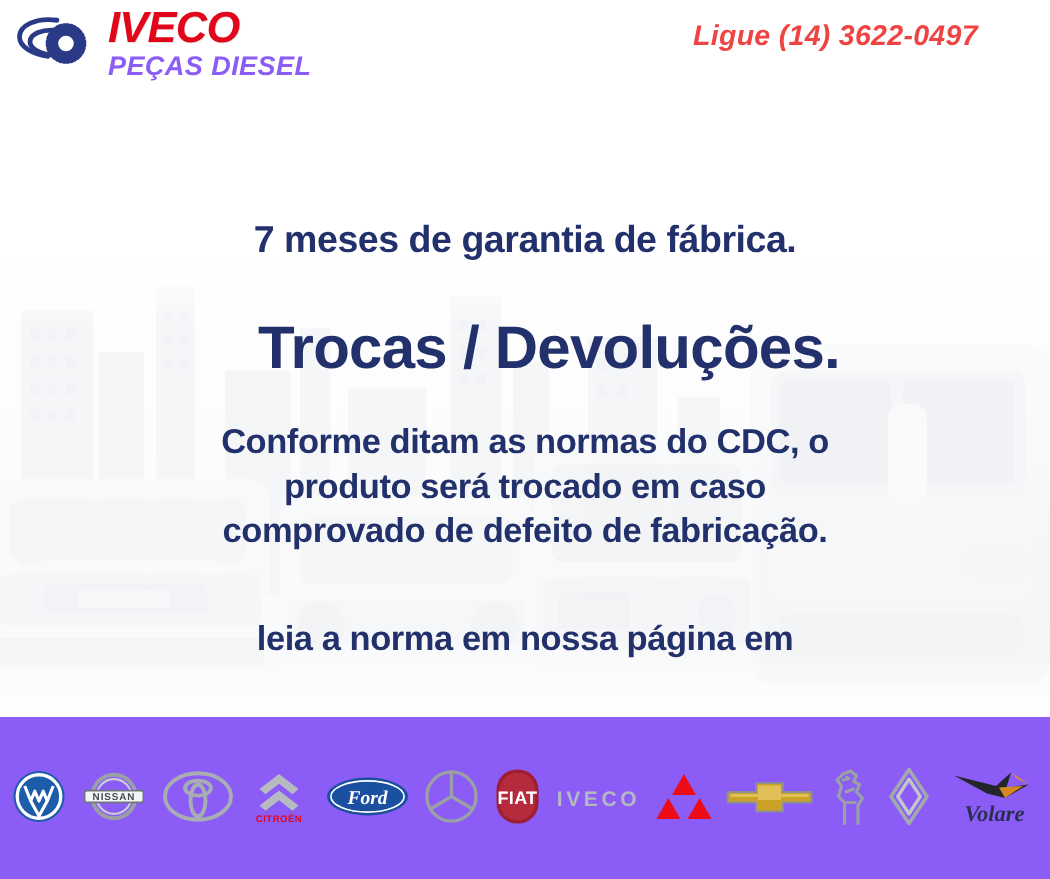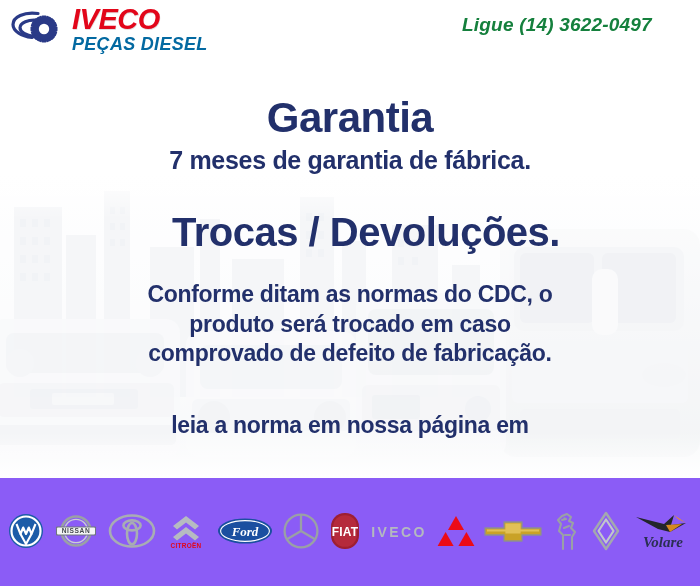--- a/index.html
+++ b/index.html
@@ -40,30 +40,30 @@
     line-height:1;
   }
   .logo-futuro {
     font-size:29px; font-weight:bold; font-style:italic;
     color:#e2061a; letter-spacing:-0.5px;
     font-family:"Liberation Sans", sans-serif;
     text-shadow:0.5px 0.5px 0 rgba(0,0,0,0.12);
   }
   .logo-pecas {
     font-size:18px; font-weight:bold; font-style:italic;
-    color:#0369a1; letter-spacing:0.3px;
+    color:#8b5cf6; letter-spacing:0.3px;
     margin-top:1px;
     font-family:"Liberation Sans", sans-serif;
   }
 
   .phone {
     position:absolute;
     left:462px; top:14px;
     font-size:19px; font-weight:bold; font-style:italic;
-    color:#15803d;
+    color:#ef4444;
     letter-spacing:0.2px;
     white-space:nowrap;
   }
 
   
   .photo-band {
     position:absolute;
     left:0; top:173px;
     width:700px; height:305px;
     overflow:hidden;
@@ -284,21 +284,20 @@
       </g>
 
       <rect x="0" y="0" width="700" height="305" fill="#ffffff" opacity="0.55"></rect>
       <rect x="0" y="0" width="700" height="46" fill="url(#fadeTop)"></rect>
       <rect x="0" y="259" width="700" height="46" fill="url(#fadeBot)"></rect>
     </svg>
   </div>
 
   <div class="content">
 
-    <div class="h-garantia">Garantia</div>
     <div class="sub-garantia">7 meses de garantia de fábrica.</div>
 
     <div class="h-trocas">Trocas / Devoluções.</div>
 
     <div class="body-block">
       <span class="ln">Conforme ditam as normas do CDC, o</span>
       <span class="ln">produto será trocado em caso</span>
       <span class="ln">comprovado de defeito de fabricação.</span>
     </div>
 

